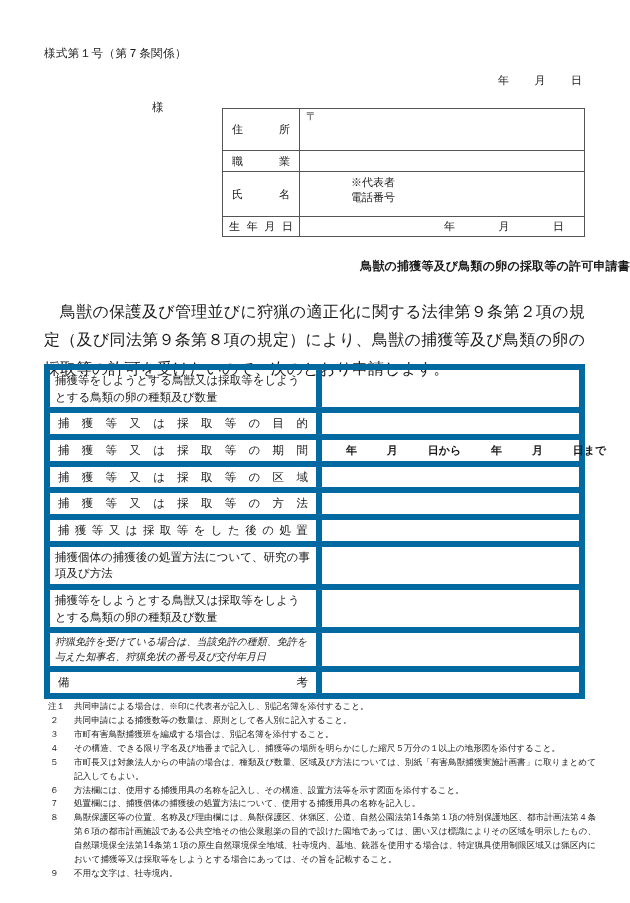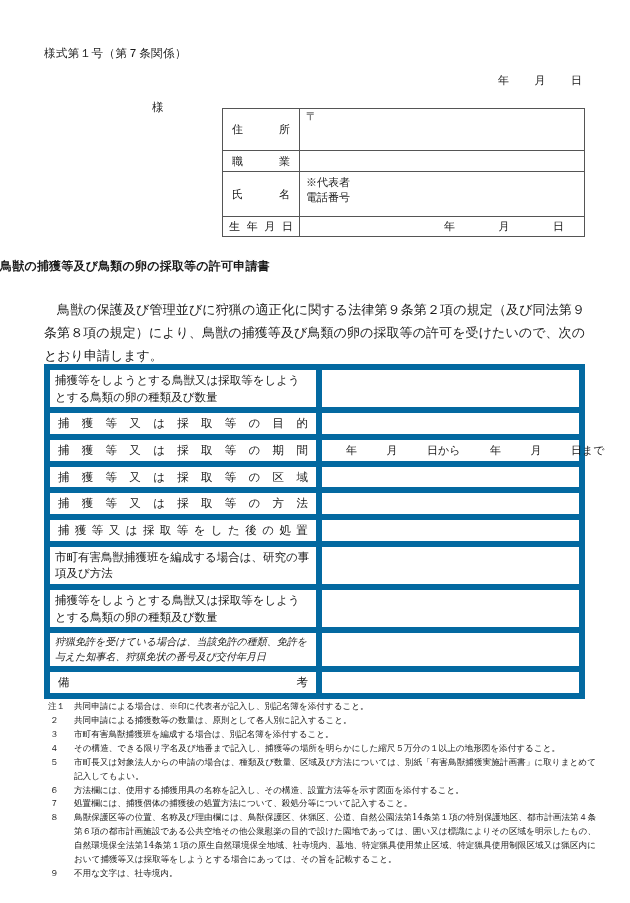--- a/index.html
+++ b/index.html
@@ -88,47 +88,48 @@
   .r-name { height: 45px; }
   .r-dob  { height: 20px; }
   .postal-mark { font-size: 11px; line-height: 1.1; }
   .name-cell-inner {
     display: flex;
     flex-direction: column;
     justify-content: space-between;
     height: 100%;
     box-sizing: border-box;
     padding: 1px 0 2px 0;
+    margin-left: 45px;
   }
   .dob-dates {
     text-align: right;
     padding-right: 14px;
     font-size: 11px;
   }
   .dob-dates span { margin-left: 40px; }
 
   
   .doc-title {
     position: absolute;
     left: 0;
     right: 0;
     top: 258px;
-    text-align: left;
+    text-align: right;
     font-size: 12px;
     font-weight: bold;
     letter-spacing: 0.2px;
   }
 
   
   .intro {
     position: absolute;
     left: 44px;
     top: 298px;
     width: 541px;
-    font-size: 13px;
+    font-size: 16px;
     line-height: 1.78;
     text-align: justify;
     text-indent: 1em;
   }
 
   
   .main-table {
     position: absolute;
     left: 44px;
     top: 364px;
@@ -142,20 +143,21 @@
     padding: 0;
     vertical-align: middle;
   }
   .main-table td.item {
     width: 256px;
     padding: 2px 5px;
     line-height: 1.45;
   }
   .main-table td.entry {
     padding: 2px 6px;
+    font-weight: bold;
   }
   .just { 
     display: flex;
     justify-content: space-between;
     padding: 0 3px;
   }
   .two-line { line-height: 1.42; }
   .small-item { font-size: 10px; line-height: 1.5; font-style: italic; }
   .period-entry {
     font-size: 11px;
@@ -381,21 +383,21 @@
             <span>後</span>
             <span>の</span>
             <span>処</span>
             <span>置</span>
           </div>
         </td>
         <td class="entry"></td>
       </tr>
 
       <tr class="h-double">
-        <td class="item two-line">市町有害鳥獣捕獲班を編成する場合は、研究の事項及び方法</td>
+        <td class="item two-line">捕獲個体の捕獲後の処置方法について、研究の事項及び方法</td>
         <td class="entry"></td>
       </tr>
 
 
       <tr class="h-double">
         <td class="item two-line">捕獲等をしようとする鳥獣又は採取等をしようとする鳥類の卵の種類及び数量</td>
         <td class="entry"></td>
       </tr>
 
       <tr class="h-note">
@@ -436,25 +438,25 @@
     <div class="note-row">
       <div class="note-num">５</div>
       <div class="note-body">市町長又は対象法人からの申請の場合は、種類及び数量、区域及び方法については、別紙「有害鳥獣捕獲実施計画書」に取りまとめて記入してもよい。</div>
     </div>
     <div class="note-row">
       <div class="note-num">６</div>
       <div class="note-body">方法欄には、使用する捕獲用具の名称を記入し、その構造、設置方法等を示す図面を添付すること。</div>
     </div>
     <div class="note-row">
       <div class="note-num">７</div>
-      <div class="note-body">処置欄には、捕獲個体の捕獲後の処置方法について、殺処分等について記入すること。</div>
+      <div class="note-body">処置欄には、捕獲個体の捕獲後の処置方法について、使用する捕獲用具の名称を記入し。</div>
     </div>
     <div class="note-row">
       <div class="note-num">８</div>
-      <div class="note-body">鳥獣保護区等の位置、名称及び理由欄には、鳥獣保護区、休猟区、公道、自然公園法第14条第１項の特別保護地区、都市計画法第４条第６項の都市計画施設である公共空地その他公衆慰楽の目的で設けた園地であっては、囲い又は標識によりその区域を明示したもの、自然環境保全法第14条第１項の原生自然環境保全地域、社寺境内、墓地、特定猟具使用禁止区域、特定猟具使用制限区域又は猟区内において捕獲等又は採取等をしようとする場合にあっては、その旨を記載すること。</div>
+      <div class="note-body">鳥獣保護区等の位置、名称及び理由欄には、鳥獣保護区、休猟区、公道、自然公園法第14条第１項の特別保護地区、都市計画法第４条第６項の都市計画施設である公共空地その他公衆慰楽の目的で設けた園地であっては、囲い又は標識によりその区域を明示したもの、自然環境保全法第14条第１項の原生自然環境保全地域、社寺境内、墓地、銃器を使用する場合は、特定猟具使用制限区域又は猟区内において捕獲等又は採取等をしようとする場合にあっては、その旨を記載すること。</div>
     </div>
     <div class="note-row">
       <div class="note-num">９</div>
       <div class="note-body">不用な文字は、社寺境内。</div>
     </div>
   </div>
 
 </div>
 
 </body></html>

